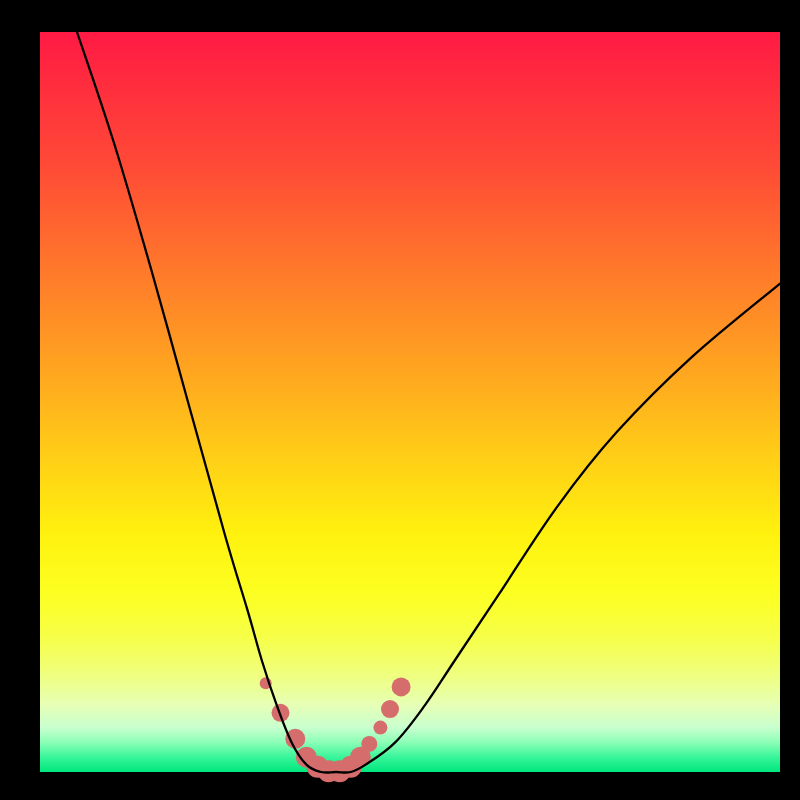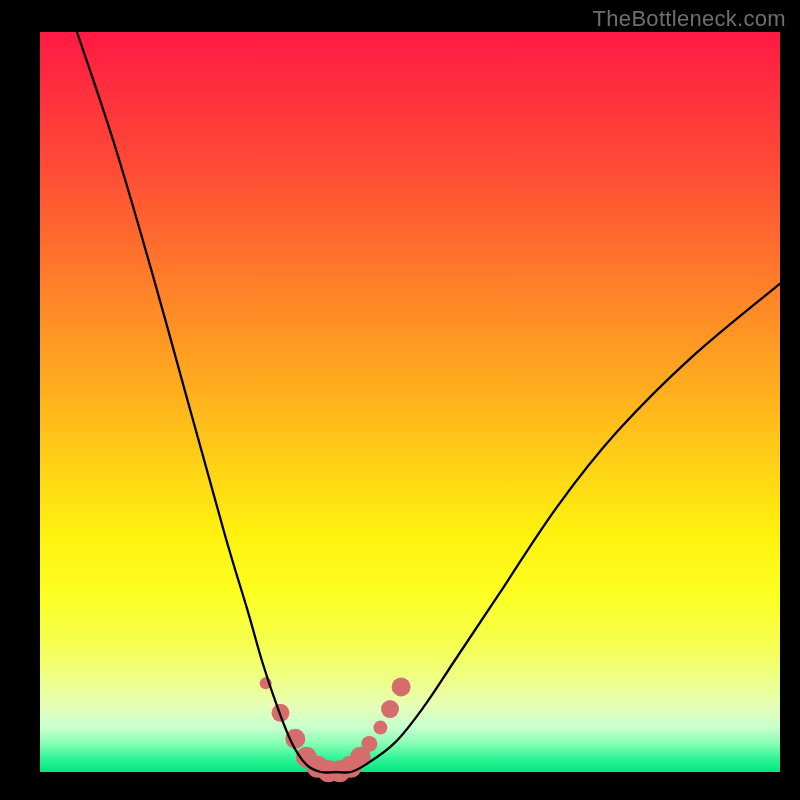--- a/index.html
+++ b/index.html
@@ -86,14 +86,13 @@
           <circle cx="310.8" cy="734.8" r="11.0" class="marker"></circle>
           <circle cx="320.4" cy="725.2" r="10.5" class="marker"></circle>
           <circle cx="329.3" cy="711.9" r="8.0" class="marker"></circle>
           <circle cx="340.4" cy="695.6" r="7.0" class="marker"></circle>
           <circle cx="350.0" cy="677.1" r="9.0" class="marker"></circle>
           <circle cx="361.1" cy="654.9" r="9.5" class="marker"></circle>
         </g>
       <path id="curve-path" class="main" d="M 37.0 0.0 C 43.7 20.0, 60.7 68.4, 74.0 111.0 C 87.3 153.6, 97.7 190.2, 111.0 236.8 C 124.3 283.4, 134.7 322.0, 148.0 370.0 C 161.3 418.0, 174.3 465.9, 185.0 503.2 C 195.7 540.5, 200.5 554.6, 207.2 577.2 C 213.9 599.8, 216.7 611.7, 222.0 629.0 C 227.3 646.3, 231.5 658.7, 236.8 673.4 C 242.1 688.1, 246.3 699.7, 251.6 710.4 C 256.9 721.1, 261.1 727.3, 266.4 732.6 C 271.7 737.9, 275.9 738.7, 281.2 740.0 C 286.5 741.3, 290.7 740.0, 296.0 740.0 C 301.3 740.0, 305.5 741.3, 310.8 740.0 C 316.1 738.7, 317.6 737.9, 325.6 732.6 C 333.6 727.3, 344.5 721.1, 355.2 710.4 C 365.9 699.7, 374.1 688.1, 384.8 673.4 C 395.5 658.7, 401.1 649.0, 414.4 629.0 C 427.7 609.0, 440.2 590.4, 458.8 562.4 C 477.4 534.4, 496.7 502.9, 518.0 473.6 C 539.3 444.3, 553.2 426.2, 577.2 399.6 C 601.2 373.0, 621.9 352.2, 651.2 325.6 C 680.5 299.0, 724.0 264.9, 740.0 251.6"></path>
     </svg>
   </div>
-  <div class="watermark">TheBottleneck.com</div>
 </div>
 
 </body></html>

